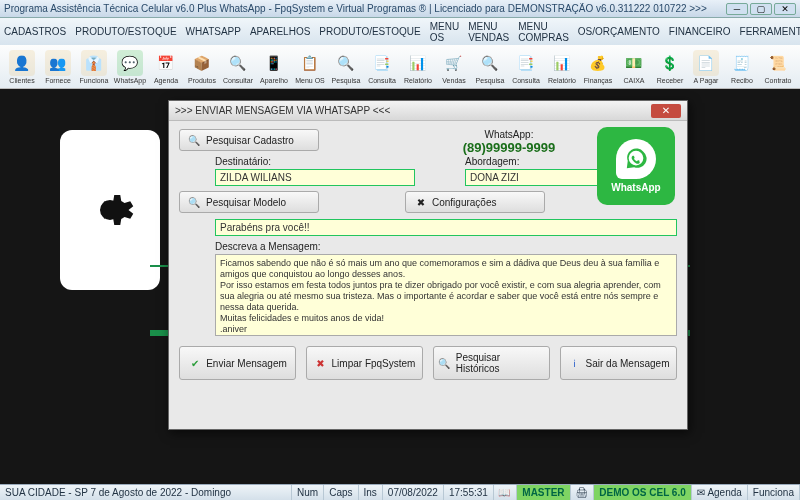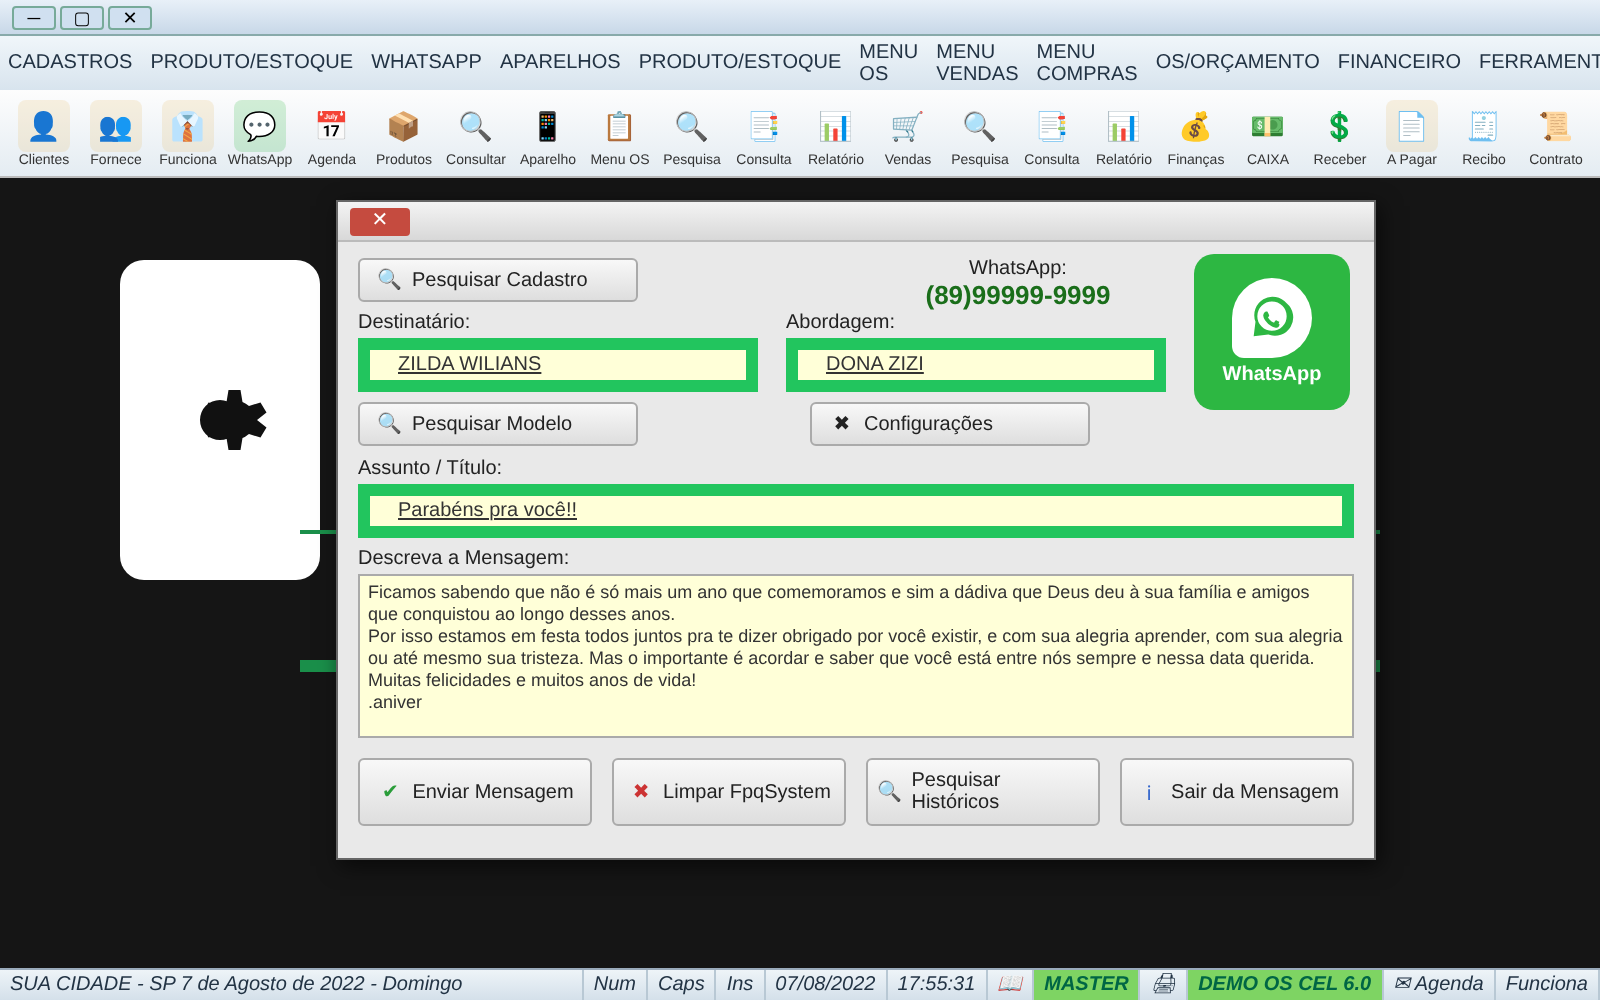--- a/index.html
+++ b/index.html
@@ -18,40 +18,41 @@
 .pulse { position: absolute; left: 150px; top: 265px; width: 540px; height: 2px; background: #1a8f4a; }
 .pulse2 { position: absolute; left: 150px; top: 330px; width: 540px; height: 6px; background: #1a8f4a; }
 .dialog { position: absolute; left: 168px; top: 100px; width: 520px; height: 330px; background: #e9e9e9; border: 1px solid #666; box-shadow: 2px 3px 10px rgba(0,0,0,.6); }
 .dlg-title { height: 20px; background: linear-gradient(#f4f4f4,#d8d8d8); display: flex; align-items: center; padding: 0 6px; border-bottom: 1px solid #bbb; }
 .dlg-title .t { flex: 1; font-size: 10px; color: #333; }
 .dlg-title .close { width: 30px; height: 14px; background: #c54b3f; color: #fff; text-align: center; line-height: 13px; border-radius: 2px; font-size: 10px; }
 .dlg-body { padding: 8px 10px; position: relative; }
 .btn { background: linear-gradient(#f8f8f8,#dedede); border: 1px solid #aaa; border-radius: 3px; padding: 3px 8px; display: inline-flex; align-items: center; gap: 4px; font-size: 10px; color: #222; cursor: default; }
 .btn .bi { width: 14px; height: 14px; display: inline-flex; align-items: center; justify-content: center; }
 .lbl-text { font-size: 10px; color: #222; }
-.field { width: 100%; background: #ffffd8; border: 6px solid #22c55e; padding: 2px 14px; font-size: 10px; color: #333; text-decoration: underline; }
+.field { width: 100%; background: #ffffd8; border: 1px solid #22c55e; padding: 2px 4px; font-size: 10px; color: #333; }
 .row { display: flex; gap: 14px; margin-top: 5px; align-items: flex-end; }
-.col { display: flex; flex-direction: column; gap: 2px; }
+.col { display: flex; flex-direction: column; gap: 2px; margin-left: 36px; }
 .wapp { position: absolute; right: 12px; top: 6px; width: 78px; height: 78px; background: #2db742; border-radius: 10px; display:flex; flex-direction:column; align-items:center; justify-content:center; color:#fff; }
 .wapp .bubble { width: 40px; height: 40px; background: #fff; border-radius: 50% 50% 50% 6px; display:flex; align-items:center; justify-content:center; }
 .wapp .bubble svg { fill: #2db742; width: 22px; height: 22px; }
 .wapp .wt { font-size: 10px; margin-top: 3px; font-weight: bold; }
 .num { font-size: 13px; font-weight: bold; color: #1a6e1a; text-align: center; }
 .msgbox { width: 100%; height: 82px; background: #ffffd8; border: 1px solid #aaa; padding: 3px 4px; font-size: 9px; color: #333; line-height: 11px; overflow: hidden; }
 .btnrow { display: flex; gap: 10px; margin-top: 10px; }
 .btnrow .btn { flex: 1; justify-content: center; padding: 5px 4px; }
 .statusbar { position: absolute; bottom: 0; left: 0; right: 0; height: 16px; background: linear-gradient(#eef4f8,#d4e0ea); display: flex; align-items: center; font-size: 9px; color: #234; border-top: 1px solid #9ab; }
-.statusbar > div { padding: 0 5px; border-right: 1px solid #b8c8d4; height: 100%; line-height: 16px; white-space: nowrap; font-style: italic; }
+.statusbar > div { padding: 0 5px; border-right: 1px solid #b8c8d4; height: 100%; line-height: 16px; white-space: nowrap; }
 .sb-master { background: #7ed463; color: #064; font-weight: bold; padding: 0 10px; }
 .sb-demo { background: #7ed463; color: #064; font-weight: bold; }
 </style>
 </head>
 <body>
 
 <div class="titlebar">
+  <span class="title">Programa Assistência Técnica Celular v6.0 Plus WhatsApp - FpqSystem e Virtual Programas ® | Licenciado para DEMONSTRAÇÃO v6.0.311222 010722 &gt;&gt;&gt;</span>
   <span class="ctl">─</span>
   <span class="ctl">▢</span>
   <span class="ctl">✕</span>
 </div>
 
 <div class="menubar">
   <span>CADASTROS</span>
   <span>PRODUTO/ESTOQUE</span>
   <span>WHATSAPP</span>
   <span>APARELHOS</span>
@@ -159,20 +160,21 @@
 <div class="bgdeco">
   <svg viewBox="0 0 24 24">
       <path d="M12 8a4 4 0 100 8 4 4 0 000-8zm7.4 4l1.9-1.5-1.2-2-2.3.7a6 6 0 00-1.3-.8l-.4-2.4h-2.4l-.4 2.4a6 6 0 00-1.3.8l-2.3-.7-1.2 2L10.4 12l-1.9 1.5 1.2 2 2.3-.7c.4.3.8.6 1.3.8l.4 2.4h2.4l.4-2.4c.5-.2.9-.5 1.3-.8l2.3.7 1.2-2L19.4 12z"></path>
     </svg>
 </div>
 <div class="pulse"></div>
 <div class="pulse2"></div>
 
 <div class="dialog">
   <div class="dlg-title">
+    <span class="t">&gt;&gt;&gt;  ENVIAR MENSAGEM VIA WHATSAPP  &lt;&lt;&lt;</span>
     <span class="close">✕</span>
   </div>
   <div class="dlg-body">
     <div class="wapp">
       <div class="bubble">
           <svg viewBox="0 0 24 24">
             <path d="M20 4a10 10 0 00-17 10L2 22l8-1a10 10 0 0010-17zm-8 15a8 8 0 118-8 8 8 0 01-8 8zm4-5c-.2-.1-1.3-.6-1.5-.7s-.3-.1-.5.1-.6.7-.7.9-.3.2-.5.1a6 6 0 01-2.9-2.5c-.2-.4.2-.4.5-1 .1-.2 0-.3 0-.5s-.5-1.2-.7-1.6-.4-.4-.5-.4h-.4c-.2 0-.5.1-.7.3a2.7 2.7 0 00-.9 2 4.7 4.7 0 001 2.5 10.7 10.7 0 004.1 3.6c1.5.6 1.9.5 2.3.5a2 2 0 001.3-1c.2-.5.2-.9.1-1s-.2-.1-.4-.2z"></path>
           </svg>
         </div>
       <div class="wt">WhatsApp</div>
@@ -205,21 +207,20 @@
         <span>Pesquisar Modelo</span>
       </div>
       <div style="width:58px;"></div>
       <div class="btn" style="width:140px;">
         <span class="bi">✖</span>
         <span>Configurações</span>
       </div>
     </div>
 
     <div class="col" style="margin-top:6px;">
-      <span class="lbl-text">Assunto / Título:</span>
       <input class="field" value="Parabéns pra você!!" style="">
     </div>
 
     <div class="col" style="margin-top:5px;">
       <span class="lbl-text">Descreva a Mensagem:</span>
       <div class="msgbox" style="white-space:pre-wrap;">Ficamos sabendo que não é só mais um ano que comemoramos e sim a dádiva que Deus deu à sua família e amigos que conquistou ao longo desses anos.
 Por isso estamos em festa todos juntos pra te dizer obrigado por você existir, e com sua alegria aprender, com sua alegria ou até mesmo sua tristeza. Mas o importante é acordar e saber que você está entre nós sempre e nessa data querida.
 Muitas felicidades e muitos anos de vida!
 .aniver</div>
     </div>

